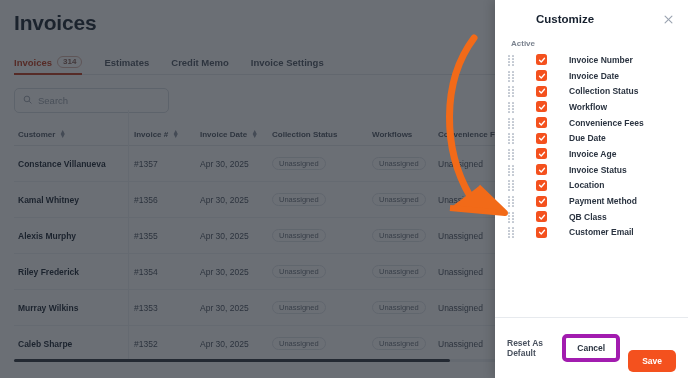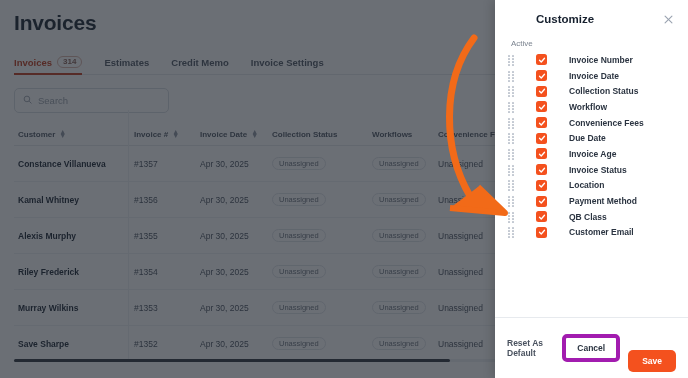--- a/index.html
+++ b/index.html
@@ -101,21 +101,21 @@
   .panel-head {
     display: flex; align-items: center; padding: 12px 13px 0 13px; margin-left: 28px;
   }
   .panel-title { font-size: 11.5px; font-weight: 700; color: #16202e; }
   .panel-close {
     margin-left: auto; width: 14px; height: 14px;
     display: flex; align-items: center; justify-content: center;
     color: #9aa3b0; font-size: 13px; line-height: 1;
   }
   .panel-sub {
-    font-size: 8px; color: #7b838f; padding: 13px 13px 4px 16px; font-weight: 400;
+    font-size: 8px; color: #7b838f; padding: 13px 13px 4px 16px; font-weight: 700;
   }
   .panel-list { flex: 1; padding: 0 13px 0 13px; overflow: hidden; }
   .col-item { display: flex; align-items: center; gap: 22px; height: 15.7px; }
   .drag {
     width: 6px; height: 10px; display: grid;
     grid-template-columns: 2px 2px; grid-template-rows: repeat(4, 2px);
     gap: 1px 2px; flex: 0 0 auto;
   }
   .drag i { width: 2px; height: 2px; background: #c3c9d2; border-radius: 0.5px; }
   .chk {
@@ -256,21 +256,21 @@
           </div>
           <div class="tr">
             <div class="td c-cust name">Murray Wilkins</div>
             <div class="td c-inv">#1353</div>
             <div class="td c-date">Apr 30, 2025</div>
             <div class="td c-coll"><span class="pill">Unassigned</span></div>
             <div class="td c-flow"><span class="pill">Unassigned</span></div>
             <div class="td c-conv">Unassigned</div>
           </div>
           <div class="tr">
-            <div class="td c-cust name">Save Sharpe</div>
+            <div class="td c-cust name">Caleb Sharpe</div>
             <div class="td c-inv">#1352</div>
             <div class="td c-date">Apr 30, 2025</div>
             <div class="td c-coll"><span class="pill">Unassigned</span></div>
             <div class="td c-flow"><span class="pill">Unassigned</span></div>
             <div class="td c-conv">Unassigned</div>
           </div>
         </div>
     </div>
 
     <div class="vdiv"></div>

